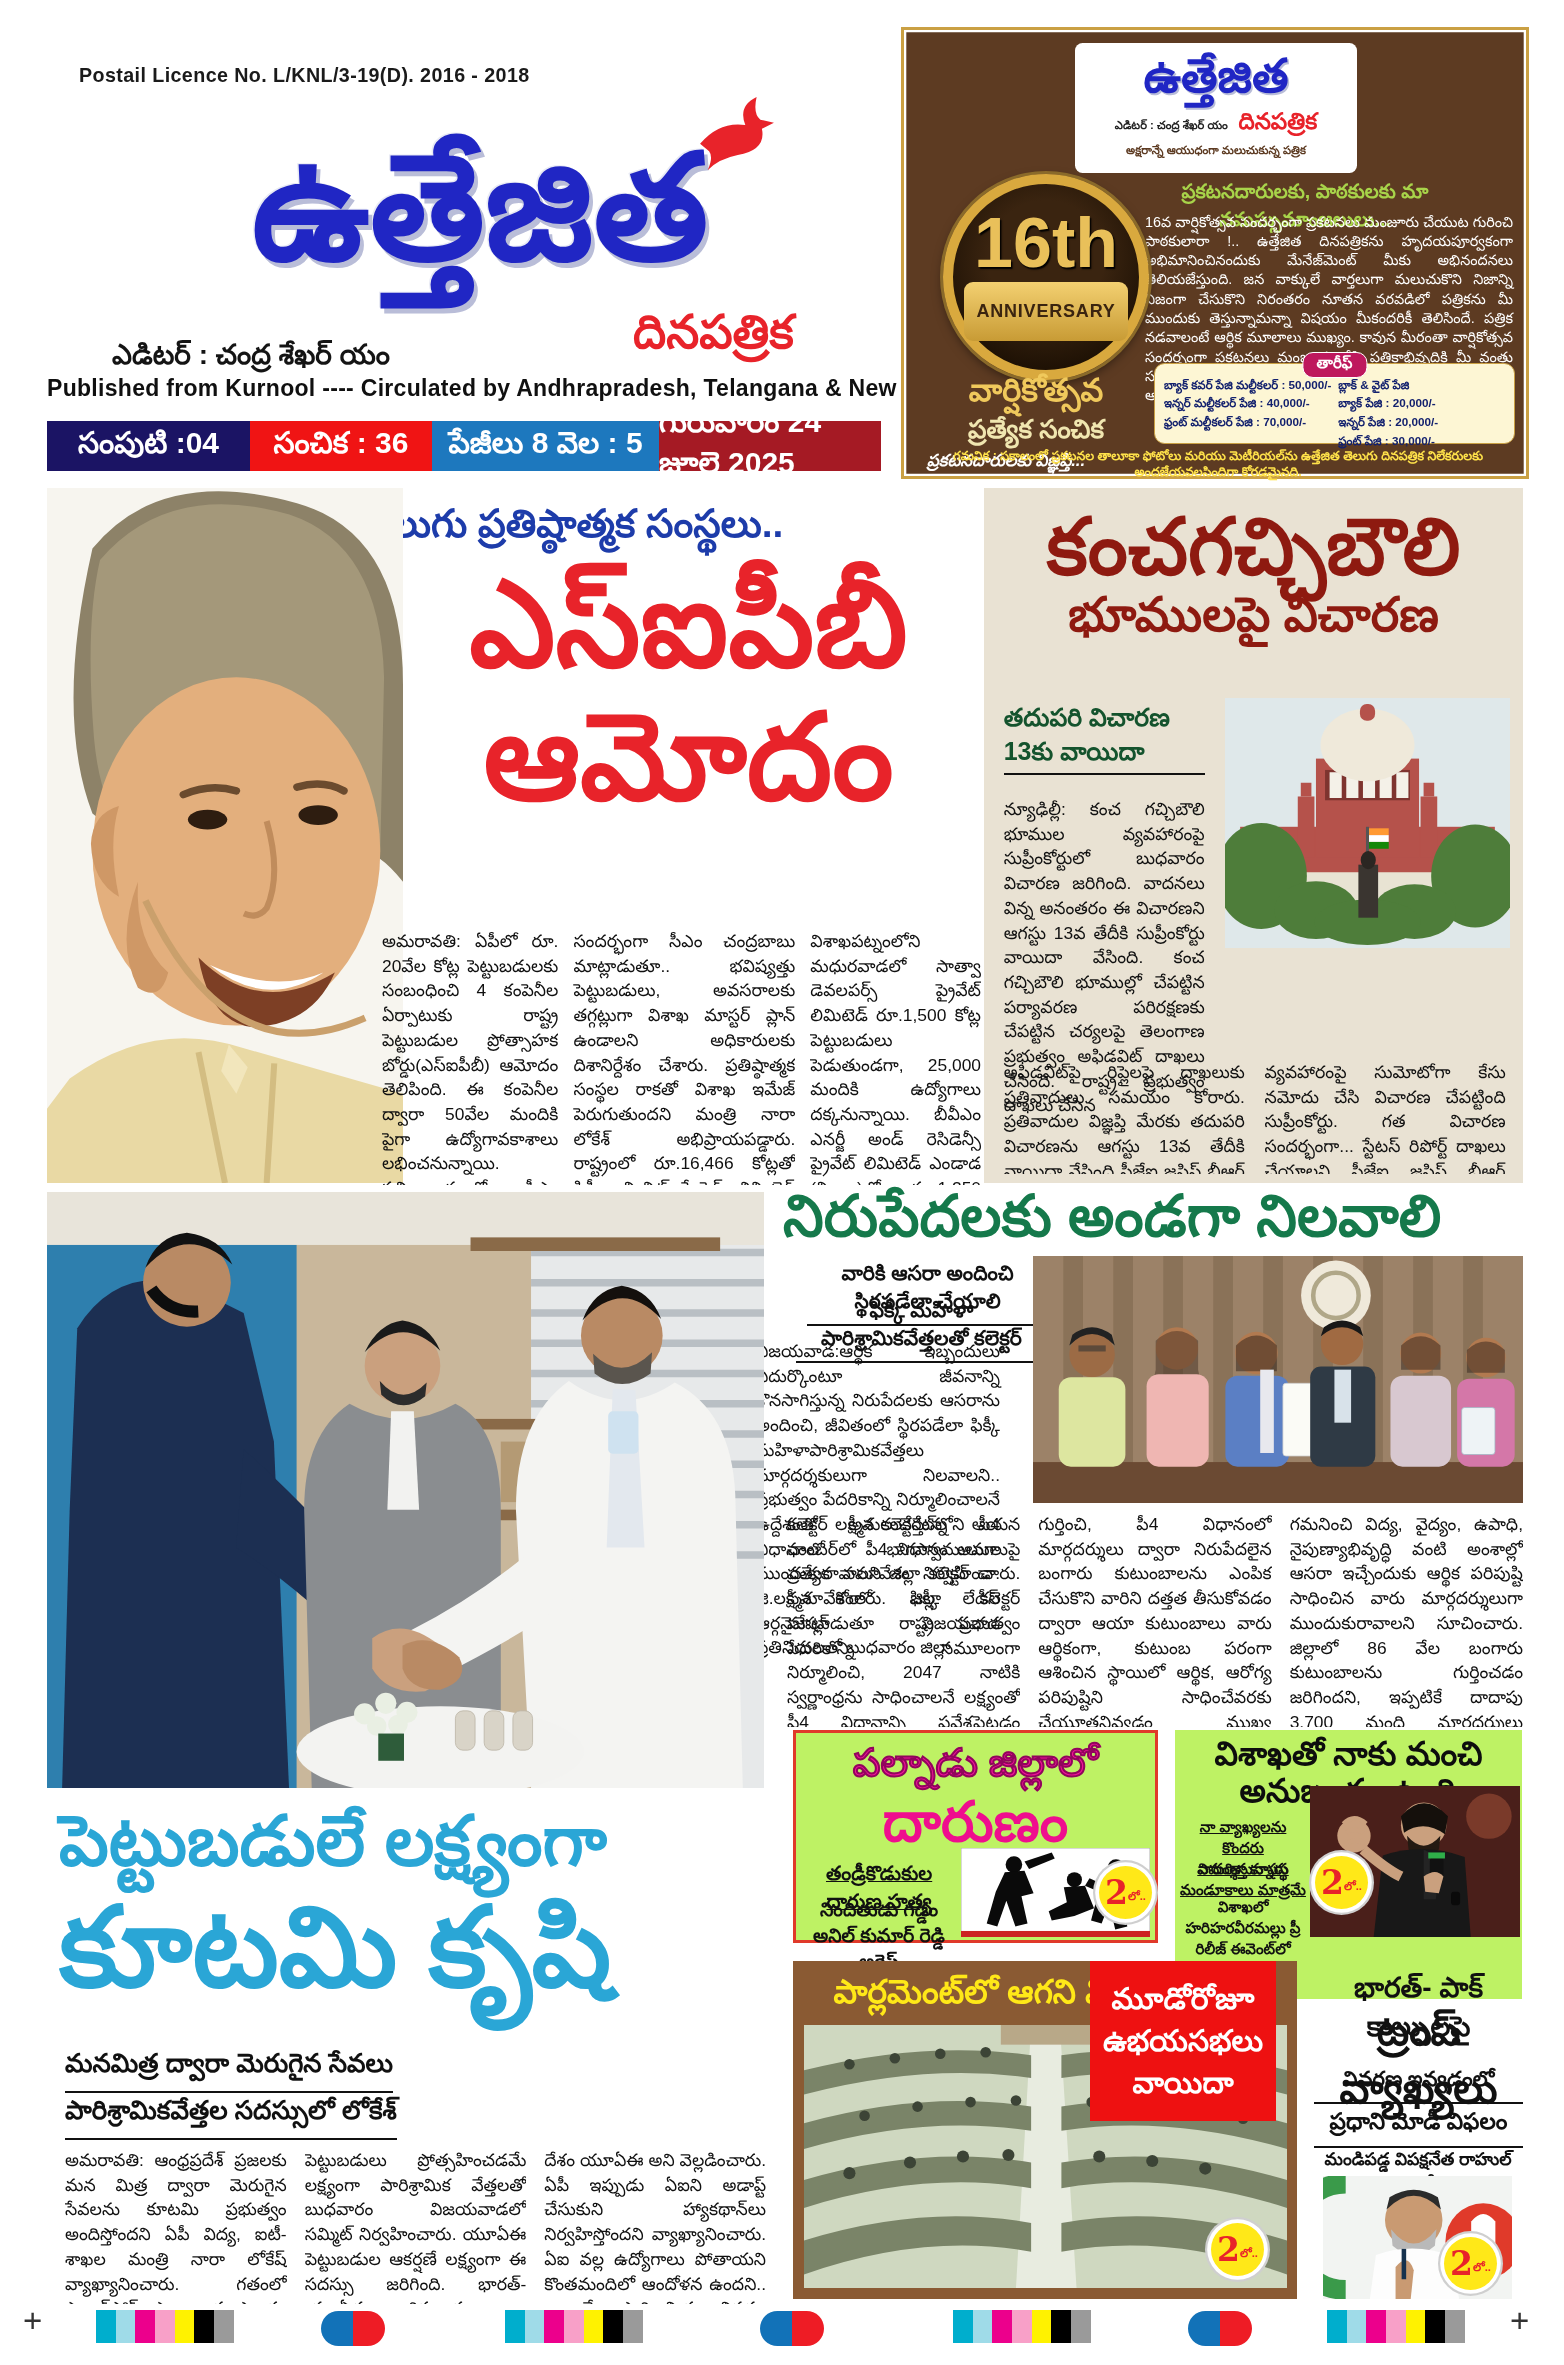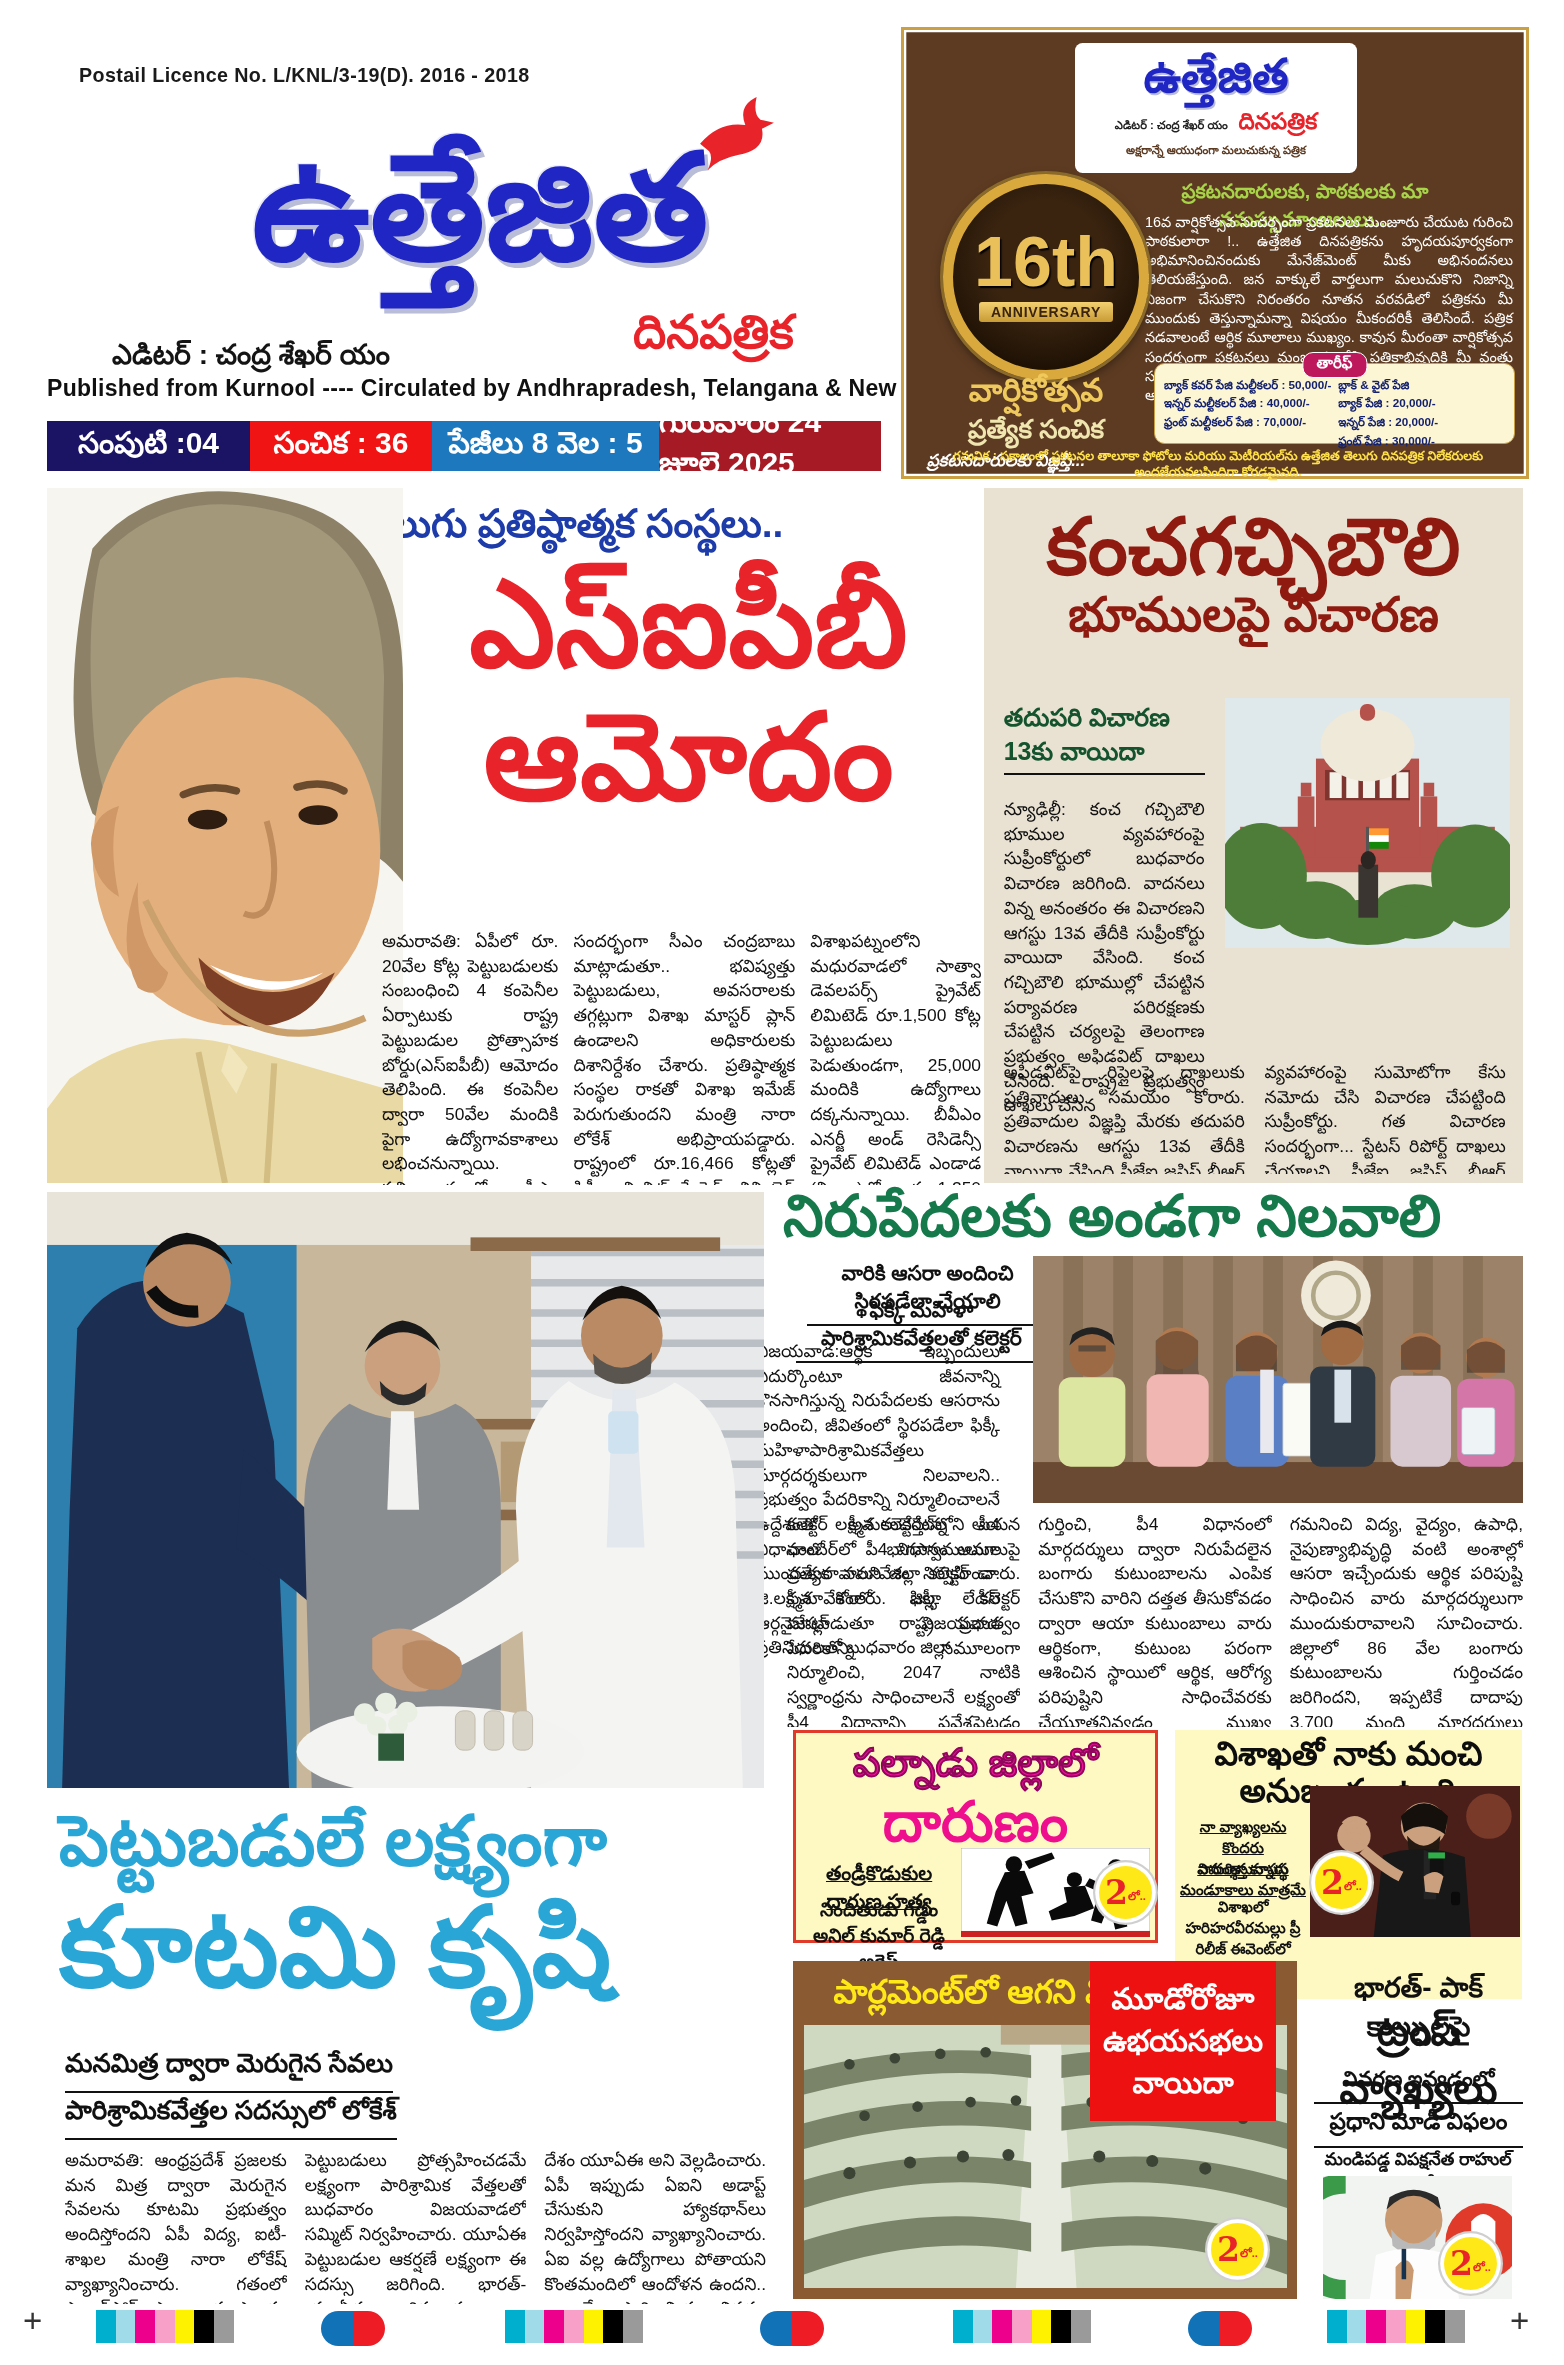--- a/index.html
+++ b/index.html
@@ -34,22 +34,22 @@
   #ad-card-daily{font-size:23px;font-weight:900;color:#e8232a;}
   #ad-card-tag{font-size:11.4px;font-weight:bold;color:#5d3b22;margin-top:4px;}
   #ad-salute{left:189px;top:150px;width:424px;text-align:center;font-size:19.7px;font-weight:bold;color:#a8d44a;}
   #ad-body{left:241px;top:183px;width:368px;font-size:14.4px;line-height:1.34;color:#fff;text-align:justify;}
   #ad-signoff{left:241px;top:356px;width:368px;text-align:center;font-size:15px;font-weight:bold;color:#fff;}
   #ad-badge{left:39px;top:144px;width:186px;height:186px;border-radius:50%;
             background:radial-gradient(circle at 50% 40%,#3a2410 40%,#1f1205 75%);
             border:10.6px solid #d9a93e;box-shadow:0 0 0 3px #8a6a2a,0 4.5px 10.6px rgba(0,0,0,.5);
             display:flex;flex-direction:column;align-items:center;justify-content:center;color:#e9c05a;}
   #ad-badge .n{font-size:70px;font-weight:900;line-height:.9;text-shadow:1.5px 2.3px 1.5px #000;}
-  #ad-badge .rib{margin-top:7.6px;background:linear-gradient(#f3d071,#c89b35);color:#3a2410;font-size:14px;
-                 font-weight:900;padding:2px 12px;border-radius:3px;letter-spacing:0.8px;}
+  #ad-badge .rib{margin-top:7.6px;background:linear-gradient(#f3d071,#c89b35);color:#3a2410;font-size:18px;
+                 font-weight:900;padding:19px 12px;border-radius:9px;letter-spacing:0.8px;}
   #ad-ann1{left:30px;top:342px;width:204px;text-align:center;font-size:32px;font-weight:900;color:#f0c95c;}
   #ad-ann2{left:30px;top:384px;width:204px;text-align:center;font-size:26px;font-weight:900;color:#f0e6b0;}
   #ad-appeal{left:23px;top:421px;width:227px;font-size:16.6px;font-weight:bold;font-style:italic;color:#fff;}
   #ad-panel{left:250px;top:333px;width:359px;height:79px;background:#fdf6d4;border-radius:10.6px;border:1.5px solid #caa043;}
   #ad-tariff{position:absolute;left:50%;top:-12px;transform:translateX(-50%);background:#be185d;color:#fff;
              font-size:15px;font-weight:900;padding:1.5px 13.6px;border-radius:10.6px;border:1.5px solid #fff;}
   #ad-panel .pcols{display:flex;gap:6px;padding:12px 7.6px 3px 9px;}
   #ad-panel .pcol{flex:1;font-size:11.7px;font-weight:900;color:#13216e;line-height:1.6;}
   #ad-note{left:19.7px;top:418px;width:589px;text-align:center;font-size:12.5px;font-weight:bold;color:#ffe24a;line-height:1.3;}
   
@@ -83,21 +83,21 @@
   #ficci-cols div{flex:1;}
   
   #handshake-photo{left:47px;top:1192px;width:717px;height:596px;}
   #summit-h1{left:59px;top:1801px;width:719px;font-size:70px;font-weight:900;color:#2aa6d6;}
   #summit-h2{left:59px;top:1883px;width:719px;font-size:112px;font-weight:900;color:#2aa6d6;}
   #summit-s1{left:65px;top:2048px;font-size:26px;}
   #summit-s2{left:65px;top:2095px;font-size:26px;}
   #summit-cols{left:65px;top:2148px;width:701px;height:156px;gap:18px;}
   #summit-cols div{flex:1;}
   
-  .crembox{background:#fef9c3;}
+  .crembox{background:#bef264;}
   #palnadu{left:793px;top:1730px;width:365px;height:213px;border:3px solid #e03a2a;box-sizing:border-box;}
   #palnadu-h1{position:absolute;left:0;top:7.6px;width:100%;text-align:center;font-size:39px;font-weight:900;color:#f2109a;-webkit-text-stroke:0.8px #90065c;}
   #palnadu-h2{position:absolute;left:0;top:56px;width:100%;text-align:center;font-size:56px;font-weight:900;color:#ef0e8e;}
   #palnadu-s1{position:absolute;left:7.6px;top:129px;width:151px;text-align:center;font-size:19.7px;font-weight:900;text-decoration:underline;}
   #palnadu-s2{position:absolute;left:4.5px;top:166px;width:157px;text-align:center;font-size:19px;font-weight:900;}
   #palnadu-art{position:absolute;left:165px;top:115px;width:189px;height:89px;}
   #pawan{left:1175px;top:1730px;width:347px;height:269px;}
   #pawan-h{position:absolute;left:0;top:4.5px;width:100%;text-align:center;font-size:33px;font-weight:900;color:#0d0d0d;line-height:1.15;}
   #pawan-s1{position:absolute;left:3px;top:88px;width:130px;text-align:center;font-size:15px;font-weight:900;text-decoration:underline;}
   #pawan-s2{position:absolute;left:3px;top:130px;width:130px;text-align:center;font-size:15px;font-weight:900;text-decoration:underline;}

